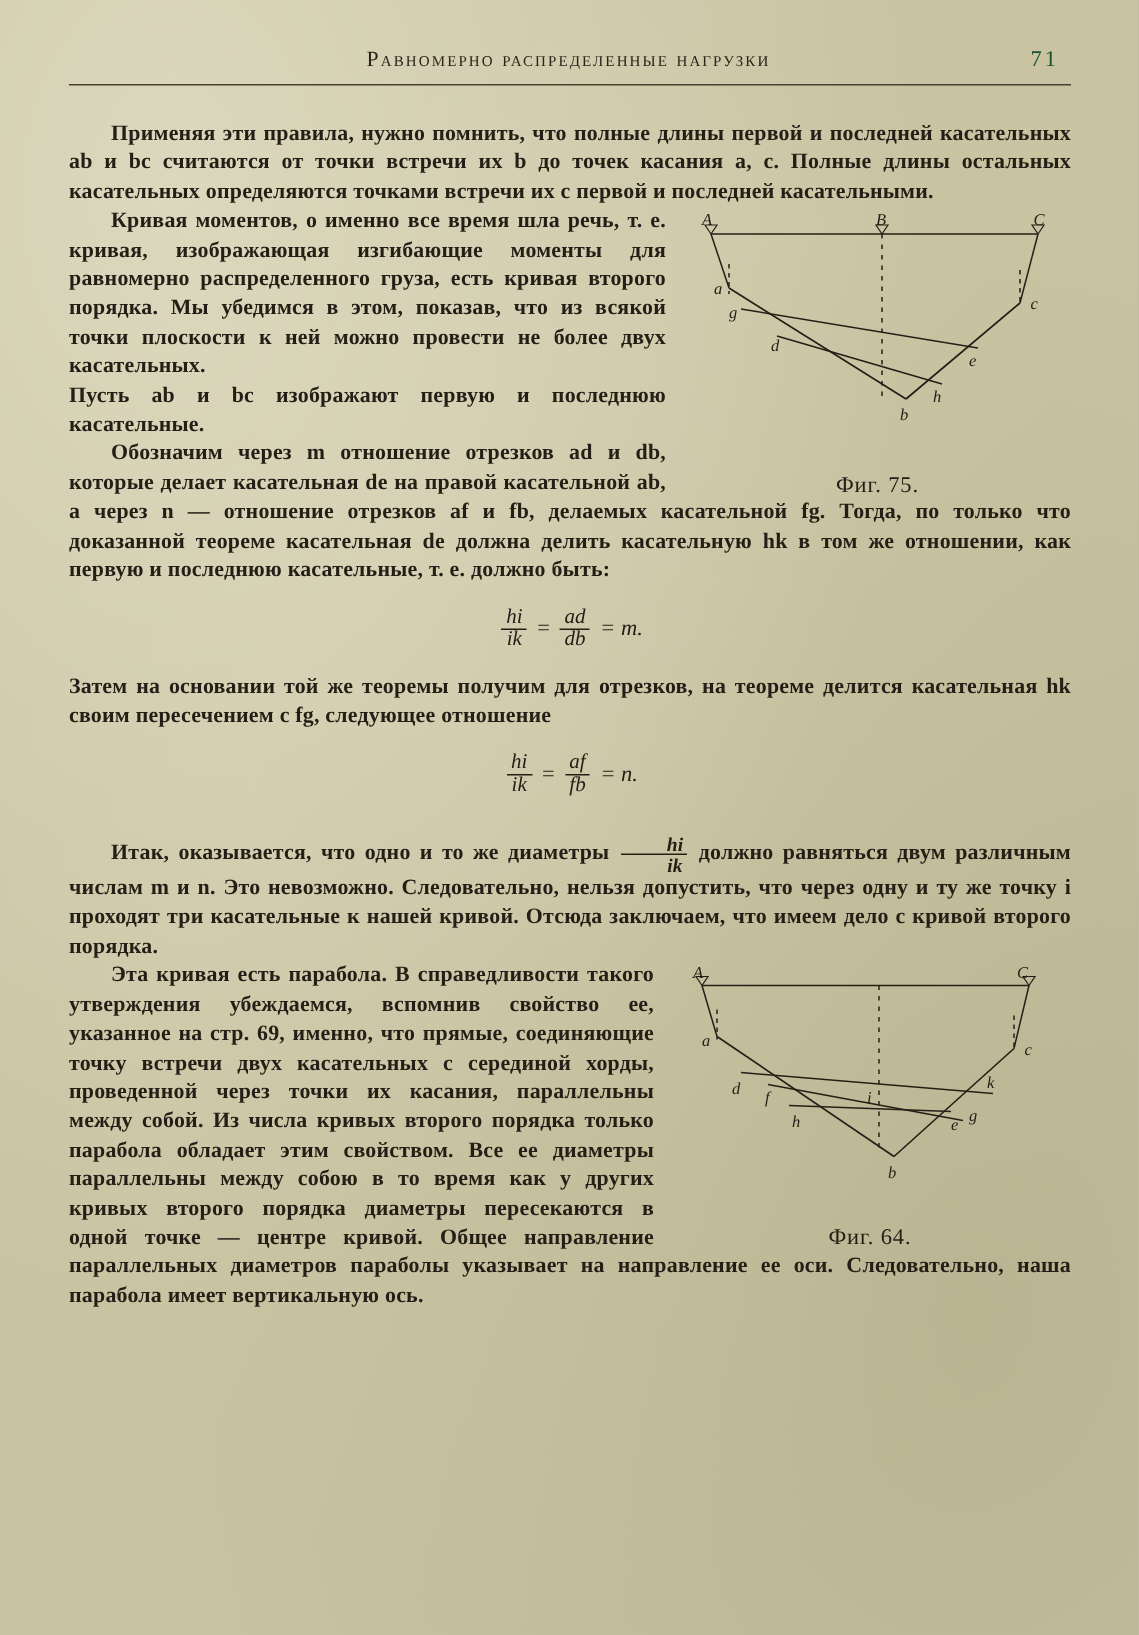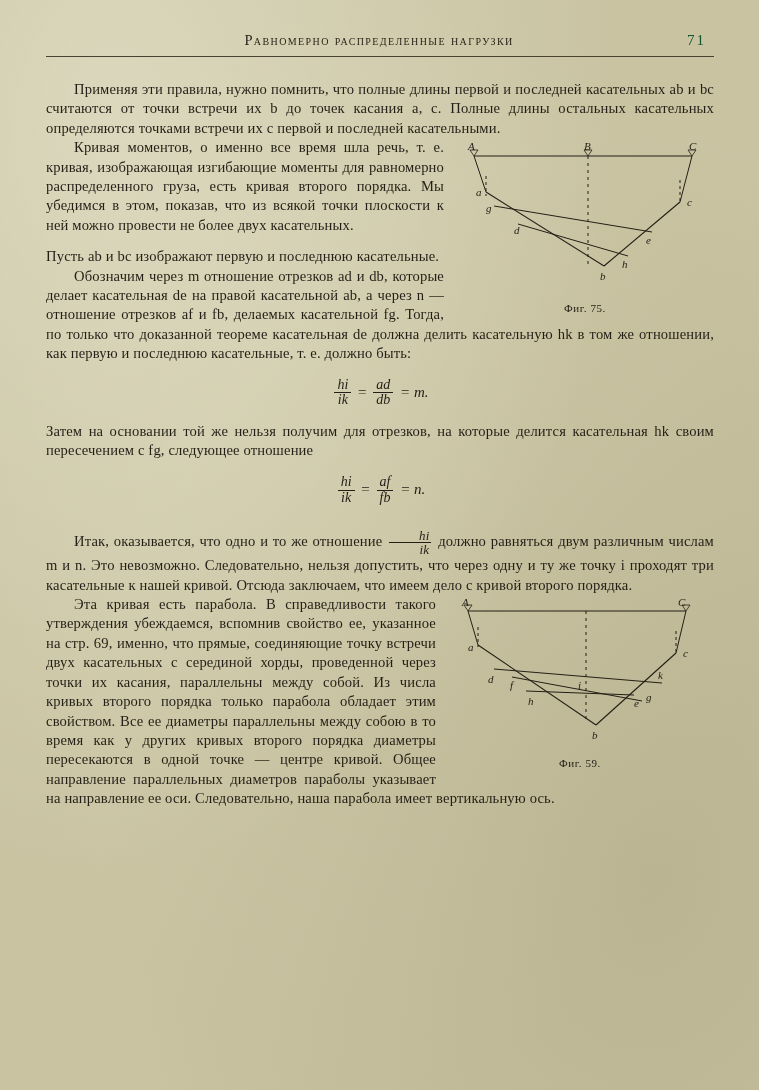--- a/index.html
+++ b/index.html
@@ -75,42 +75,43 @@
     width: 668px;
   }
   p {
     margin: 0;
     font-size: 14.6px;
     line-height: 19.4px;
     text-align: justify;
     text-indent: 28px;
     letter-spacing: 0.15px;
     color: #241f16;
-  }
-  p.noind { text-indent: 0; margin-top: 12px; }
+    font-weight: bold;
+  }
+  p.noind { text-indent: 0; }
   .i { font-style: italic; }
 
   .wrapbox-1 {
     float: right;
     width: 258px;
     height: 178px;
     margin: 2px 0 2px 12px;
     shape-outside: inset(0);
   }
   .wrapbox-2 {
     float: right;
     width: 268px;
     height: 176px;
     margin: 2px 0 2px 10px;
   }
   .figcap {
     text-align: center;
-    font-size: 11px;
+    font-size: 15px;
     letter-spacing: 0.6px;
-    margin-top: 2px;
+    margin-top: 16px;
     text-indent: 0;
   }
   .formula {
     text-align: center;
     margin: 14px 0 14px 0;
     text-indent: 0;
     font-size: 15px;
   }
   .frac {
     display: inline-block;
@@ -200,39 +201,39 @@
           <span class="den">ik</span>
         </span>
         <span>=</span>
         <span class="frac">
           <span class="num">ad</span>
           <span class="den">db</span>
         </span>
         <span class="i">= m.</span>
       </div>
 
-      <p class="noind">Затем на основании той же нельзя получим для отрезков, на которые делится касательная hk своим пересечением с fg, следующее отношение</p>
+      <p class="noind">Затем на основании той же теоремы получим для отрезков, на теореме делится касательная hk своим пересечением с fg, следующее отношение</p>
 
       <div class="formula">
         <span class="frac">
           <span class="num">hi</span>
           <span class="den">ik</span>
         </span>
         <span>=</span>
         <span class="frac">
           <span class="num">af</span>
           <span class="den">fb</span>
         </span>
         <span class="i">= n.</span>
       </div>
 
       <div class="gap"></div>
 
       <p>
-        <span>Итак, оказывается, что одно и то же отношение</span>
+        <span>Итак, оказывается, что одно и то же диаметры</span>
         <span class="inlinefrac">
           <span class="num">hi</span>
           <span class="den">ik</span>
         </span>
         <span>должно равняться двум различным числам m и n. Это невозможно. Следовательно, нельзя допустить, что через одну и ту же точку i проходят три касательные к нашей кривой. Отсюда заключаем, что имеем дело с кривой второго порядка.</span>
       </p>
 
       <div class="wrapbox-2">
         <svg class="fig-svg" width="268" height="158" viewBox="0 0 268 158">
           <line x1="22" y1="14" x2="240" y2="14" stroke="#241f16" stroke-width="1.1"></line>
@@ -259,20 +260,20 @@
           <text x="237" y="60">c</text>
           <text x="42" y="86">d</text>
           <text x="64" y="92">f</text>
           <text x="132" y="92">i</text>
           <text x="212" y="82">k</text>
           <text x="82" y="108">h</text>
           <text x="188" y="110">e</text>
           <text x="200" y="104">g</text>
           <text x="146" y="142">b</text>
         </svg>
-        <div class="figcap">Фиг. 59.</div>
+        <div class="figcap">Фиг. 64.</div>
       </div>
 
       <p>Эта кривая есть парабола. В справедливости такого утверждения убеждаемся, вспомнив свойство ее, указанное на стр. 69, именно, что прямые, соединяющие точку встречи двух касательных с серединой хорды, проведенной через точки их касания, параллельны между собой. Из числа кривых второго порядка только парабола обладает этим свойством. Все ее диаметры параллельны между собою в то время как у других кривых второго порядка диаметры пересекаются в одной точке — центре кривой. Общее направление параллельных диаметров параболы указывает на направление ее оси. Следовательно, наша парабола имеет вертикальную ось.</p>
 
     </div>
   </div>
 </div>
 
 </body></html>

